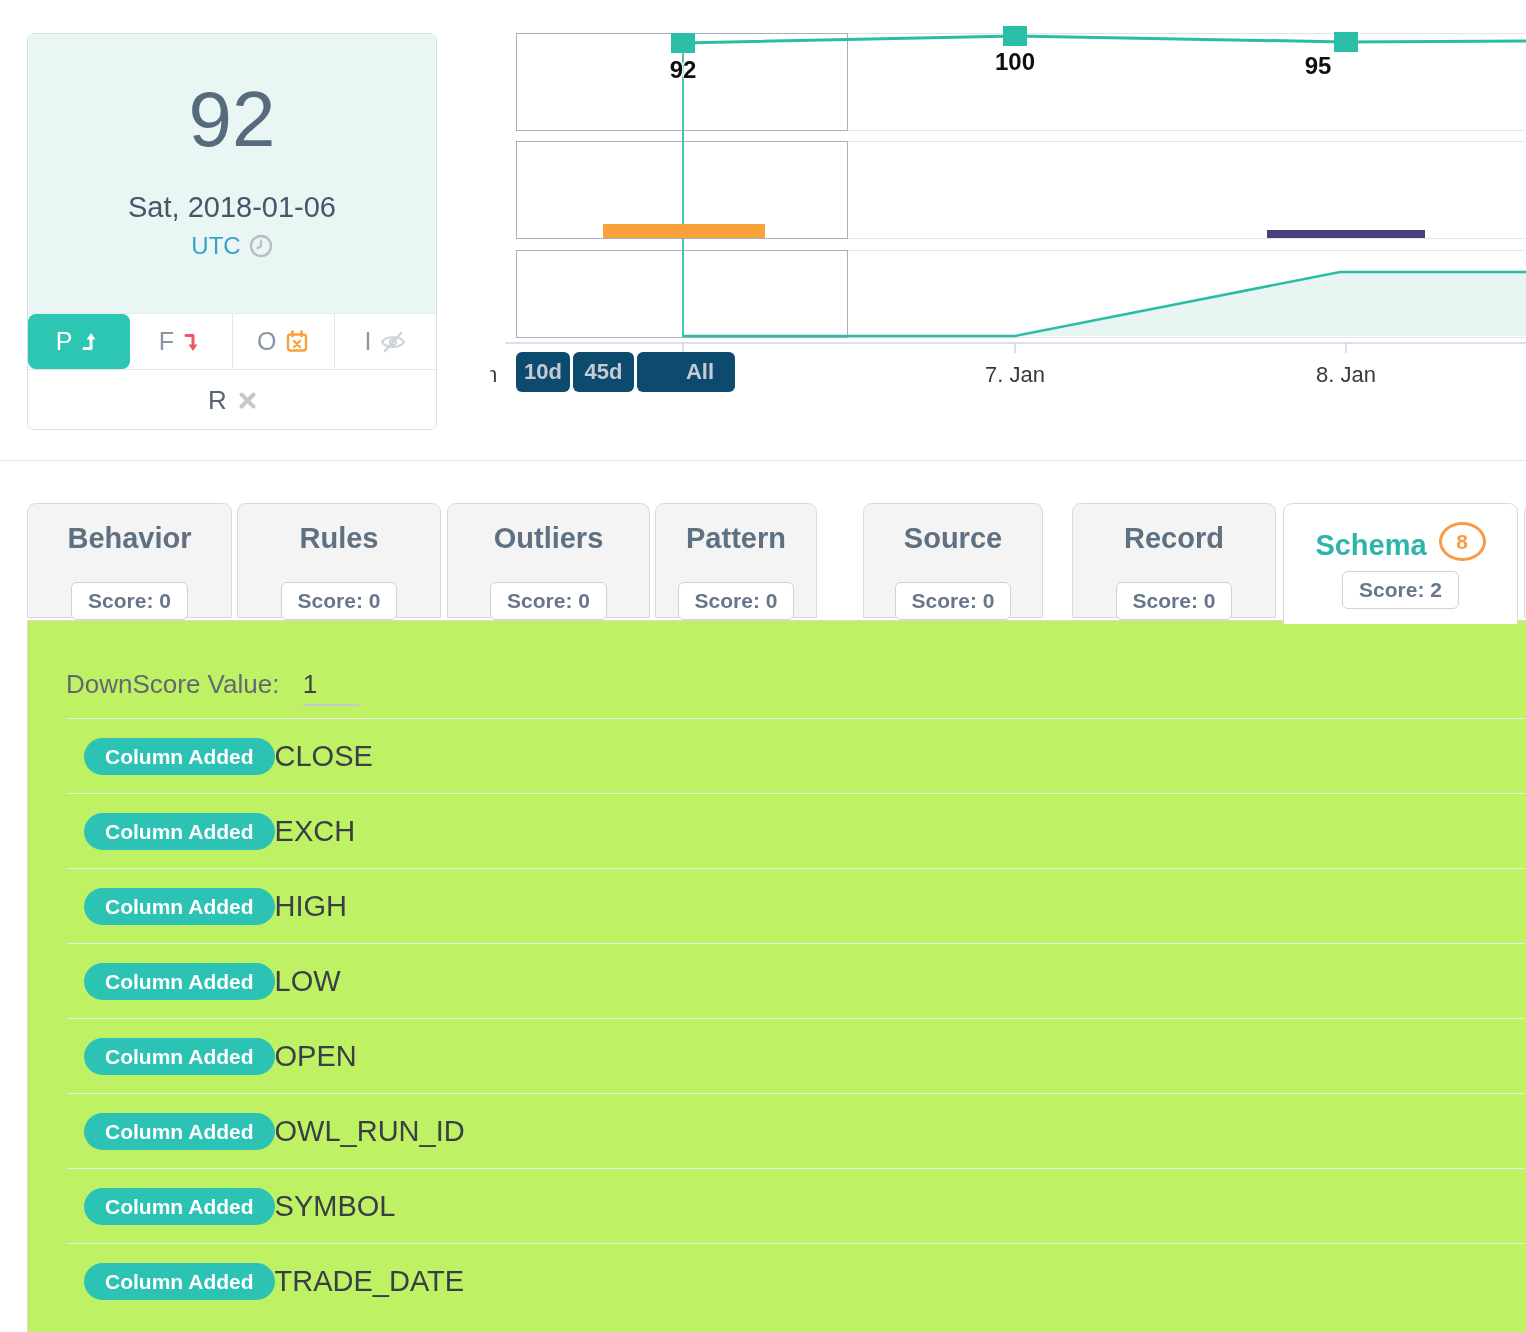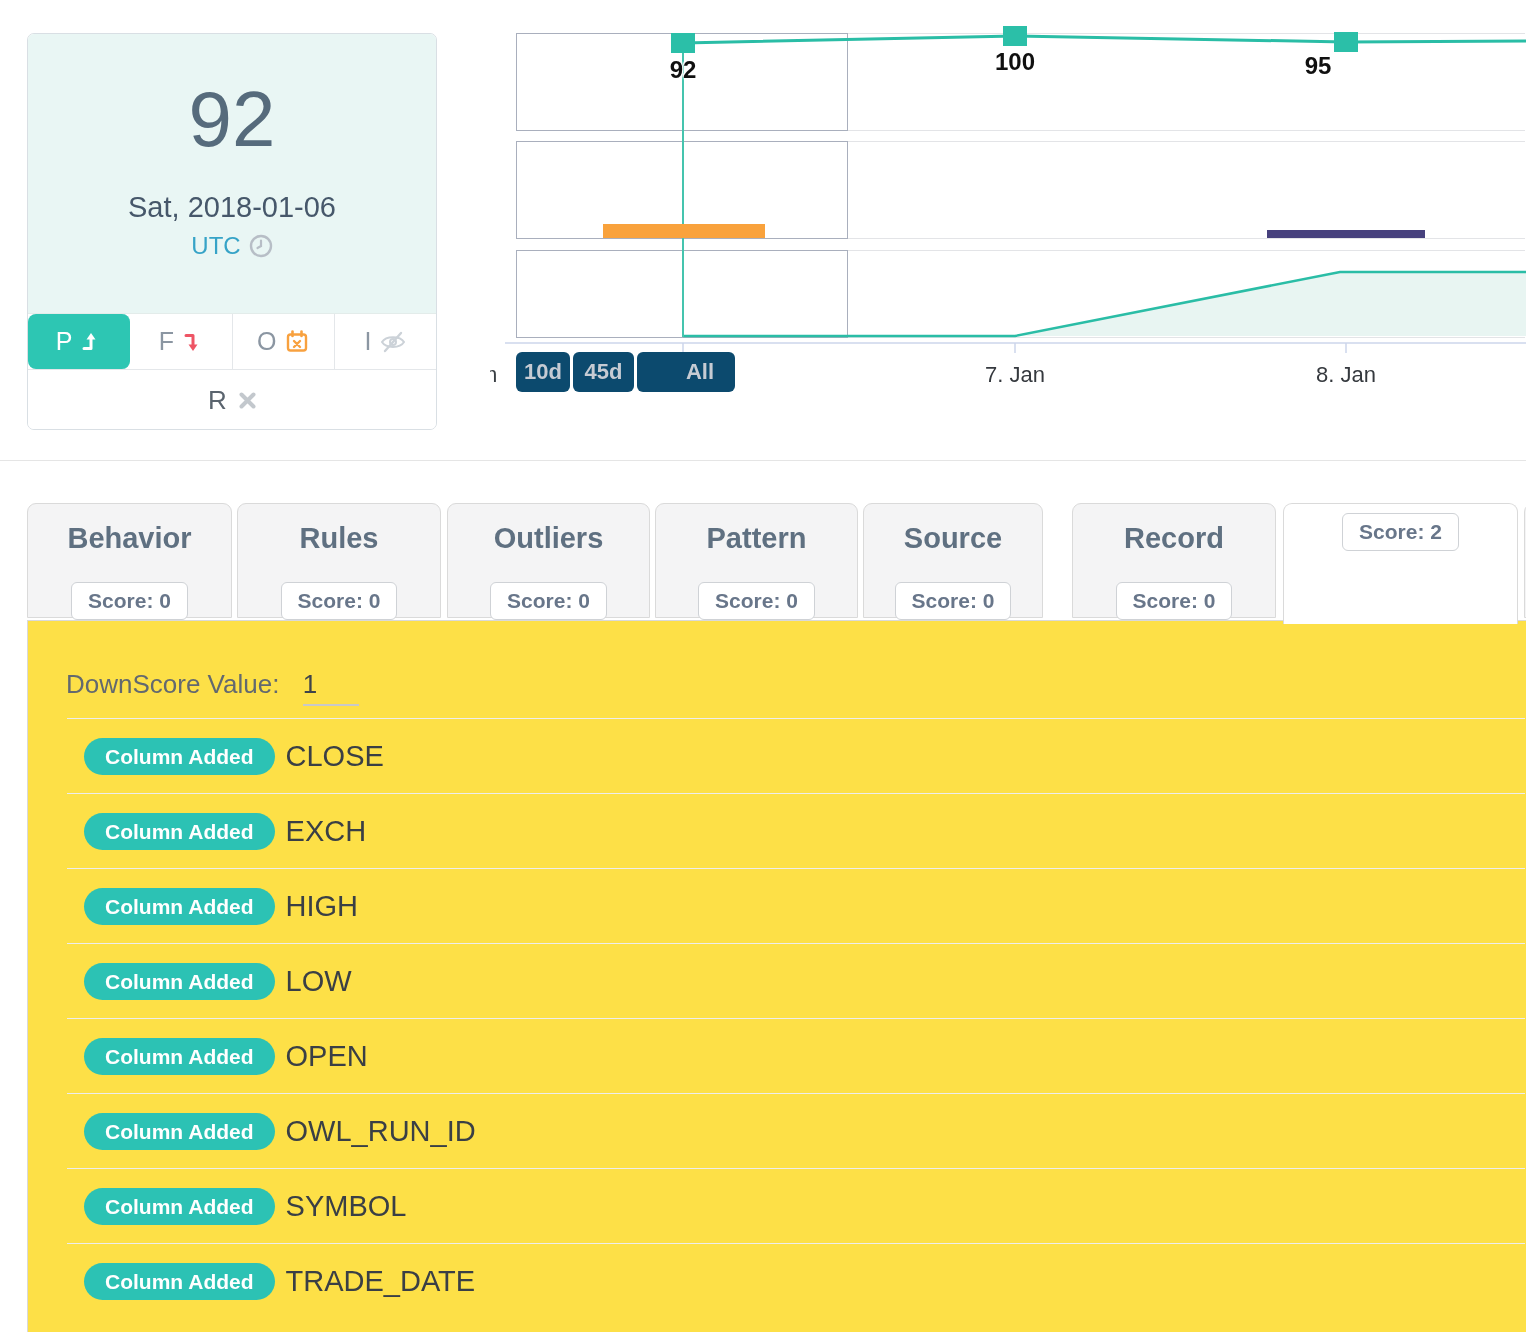--- a/index.html
+++ b/index.html
@@ -48,30 +48,30 @@
        box-sizing:border-box;text-align:center;z-index:1;}
   .tab-label{margin-top:18px;font-size:29px;font-weight:bold;color:#5f7081;}
   .tab-score{display:inline-block;margin-top:9px;padding:6px 16px;background:#fff;border:1px solid #cfd2d6;
              border-radius:6px;font-size:21px;font-weight:bold;color:#68768a;}
   .tab.active{background:#ffffff;height:121px;border-bottom:none;z-index:3;}
   .tab.active .tab-label{color:#2cb5a9;display:inline-block;}
   .tab-badge{display:inline-block;vertical-align:6px;margin-left:12px;width:41px;height:33px;line-height:33px;
              border:3px solid #f79b45;border-radius:50%;color:#f79b45;font-size:21px;font-weight:bold;background:#fff;text-align:center;}
 
   
-  .panel{left:27px;top:620px;width:1499px;height:713px;background:#fde047;
+  .panel{left:27px;top:620px;width:1499px;height:713px;background:#bef264;
          border-top:1px solid #d9d9d9;border-left:1px solid #d9d9d9;box-sizing:border-box;z-index:1;}
   .downscore{position:absolute;left:38px;top:48px;font-size:26px;color:#63696f;}
   .downscore-val{display:inline-block;margin-left:16px;min-width:56px;font-size:26px;color:#3f444a;
                  border-bottom:2px solid #c8c8c8;padding-bottom:4px;}
   .rows{position:absolute;left:39px;top:97px;width:1458px;}
   .row{height:74px;border-top:1px solid #ededee;display:flex;align-items:center;}
   .pill{margin-left:17px;padding:0 21px;height:37px;line-height:37px;border-radius:19px;
         background:#2cc2b4;color:#ffffff;font-size:21px;font-weight:bold;}
-  .col-name{margin-left:11px;font-size:29px;color:#3a3f45;}
+  .col-name{font-size:29px;color:#3a3f45;}
   svg{display:block;}
 </style>
 </head>
 <body>
 
 <div class="abs card">
   <div class="card-top">
     <div class="card-score">92</div>
     <div class="card-date">Sat, 2018-01-06</div>
     <div class="card-utc">
@@ -184,33 +184,36 @@
   <span class="tab-score">Score: 0</span>
 </div>
 <div class="abs tab" style="left:237px;width:204px;">
   <div class="tab-label">Rules</div><br>
   <span class="tab-score">Score: 0</span>
 </div>
 <div class="abs tab" style="left:447px;width:203px;">
   <div class="tab-label">Outliers</div><br>
   <span class="tab-score">Score: 0</span>
 </div>
-<div class="abs tab" style="left:655px;width:203px;">
+<div class="abs tab" style="left:655px;width:162px;">
   <div class="tab-label">Pattern</div><br>
   <span class="tab-score">Score: 0</span>
 </div>
 <div class="abs tab" style="left:863px;width:180px;">
   <div class="tab-label">Source</div><br>
   <span class="tab-score">Score: 0</span>
 </div>
 <div class="abs tab" style="left:1072px;width:204px;">
   <div class="tab-label">Record</div><br>
   <span class="tab-score">Score: 0</span>
 </div>
 <div class="abs tab active" style="left:1283px;width:235px;">
+  <div style="margin-top:18px;">
+    <span class="tab-label" style="margin-top:0;">Schema</span><span class="tab-badge">8</span>
+  </div>
   <span class="tab-score">Score: 2</span>
 </div>
 <div class="abs tab" style="left:1524px;width:60px;"></div>
 
 <div class="abs panel">
   <div class="downscore">
     <span>DownScore Value:</span>
     <span class="downscore-val">1</span>
   </div>
   <div class="rows">

